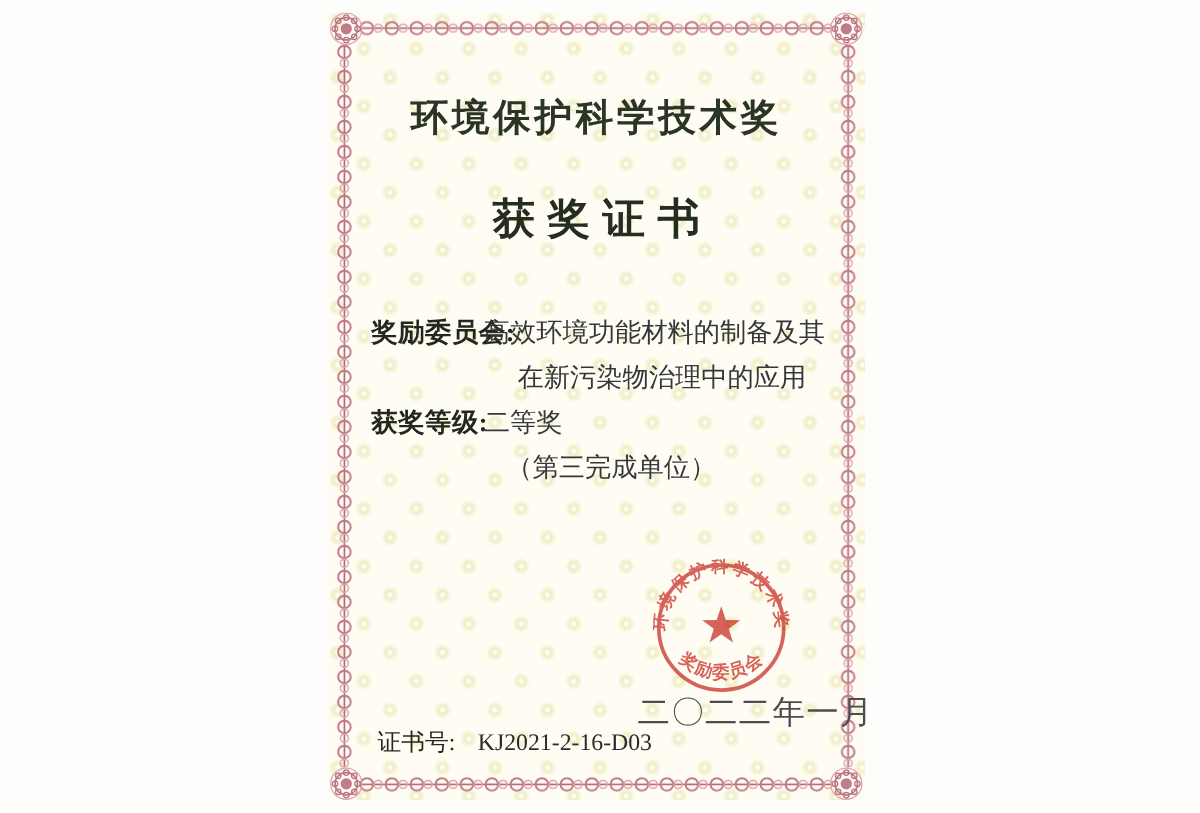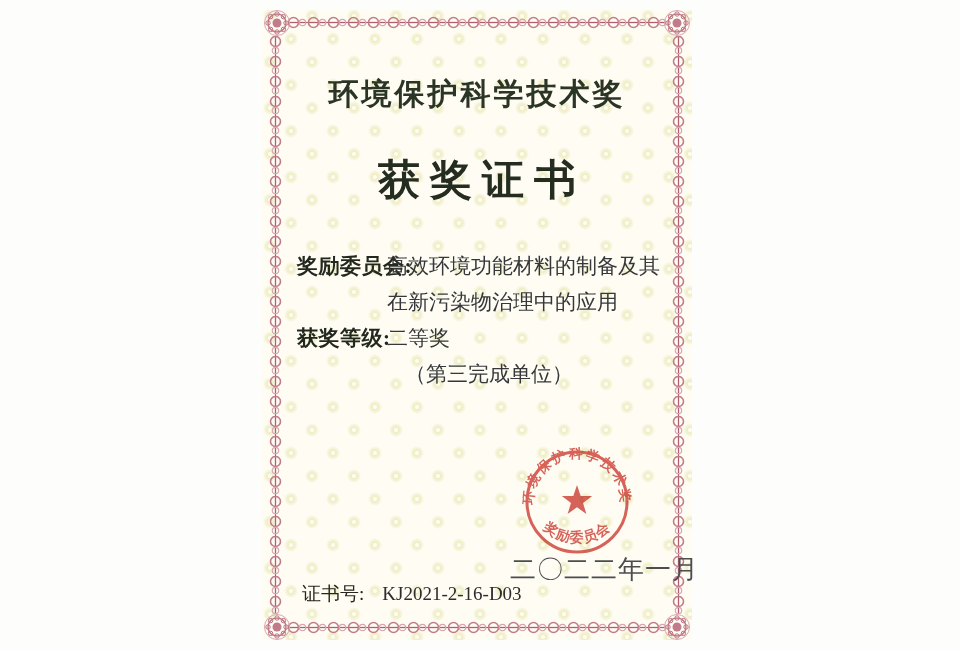--- a/index.html
+++ b/index.html
@@ -18,33 +18,33 @@
     background-position:8px 6px,29px 29px;
   }
   .border-svg{position:absolute;left:0;top:0;width:430px;height:630px;pointer-events:none;}
   .award-name{
     position:absolute;top:64px;left:0;width:100%;margin:0;
     text-align:center;font-size:30px;font-weight:700;letter-spacing:3px;
     color:#2b3526;
   }
   .cert-title{
     position:absolute;top:142px;left:0;width:100%;margin:0;
-    text-align:center;font-size:42px;font-weight:700;letter-spacing:10px;padding-left:10px;
+    text-align:center;font-size:34px;font-weight:700;letter-spacing:10px;padding-left:10px;
     box-sizing:border-box;color:#242d1f;
   }
   .body-block{
     position:absolute;left:35px;top:238px;width:380px;
     font-size:21px;line-height:36px;color:#35373a;
   }
   .field-row{white-space:nowrap;}
   .field-label{
     display:inline-block;width:90px;font-weight:700;color:#23281e;
     font-size:21px;letter-spacing:.5px;
   }
-  .cont-line{margin-left:90px;white-space:nowrap;}
+  .cont-line{margin-left:117px;white-space:nowrap;}
   .cont-line.deep{margin-left:108px;font-family:Liberation Serif, serif;}
   .row-gap{margin-top:26px;}
   .issue-date{
     position:absolute;left:248px;top:542px;z-index:1;
     font-size:26px;letter-spacing:1px;color:#4d4d50;white-space:nowrap;
   }
   .seal{
     position:absolute;left:260px;top:437px;width:110px;height:110px;z-index:2;
     opacity:.88;mix-blend-mode:multiply;
   }

